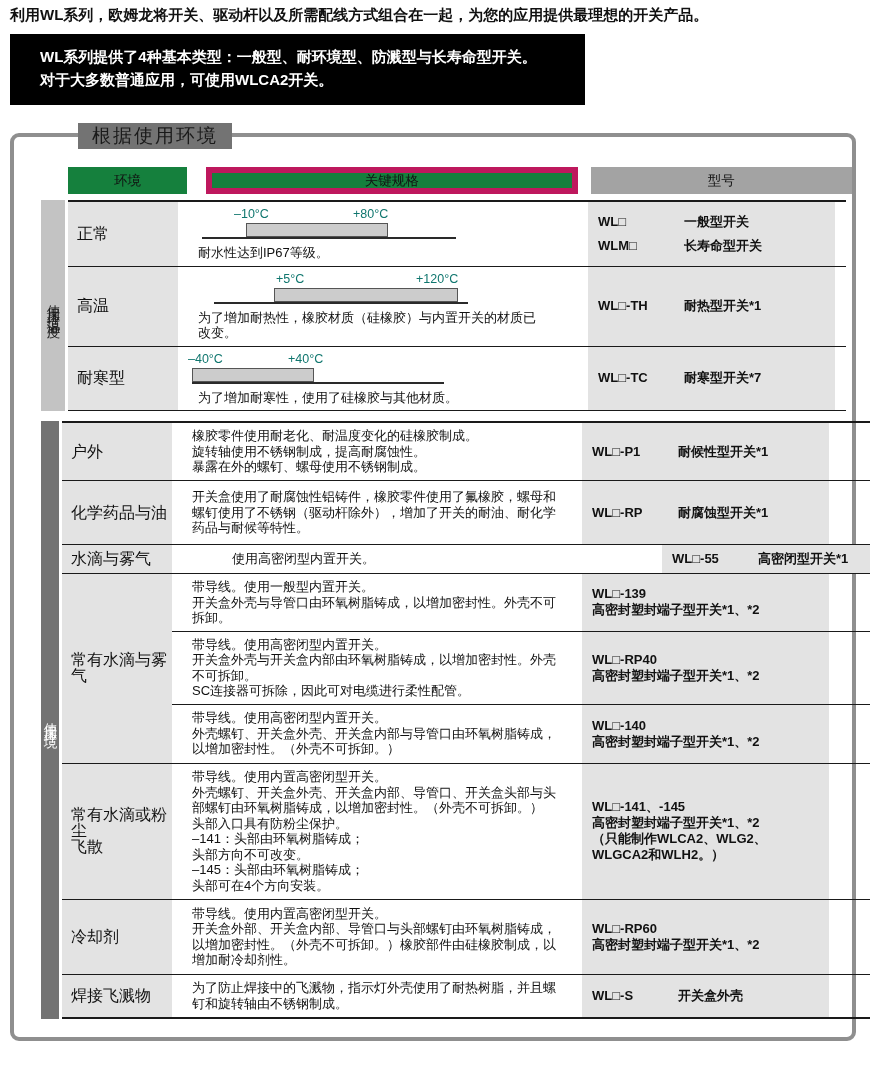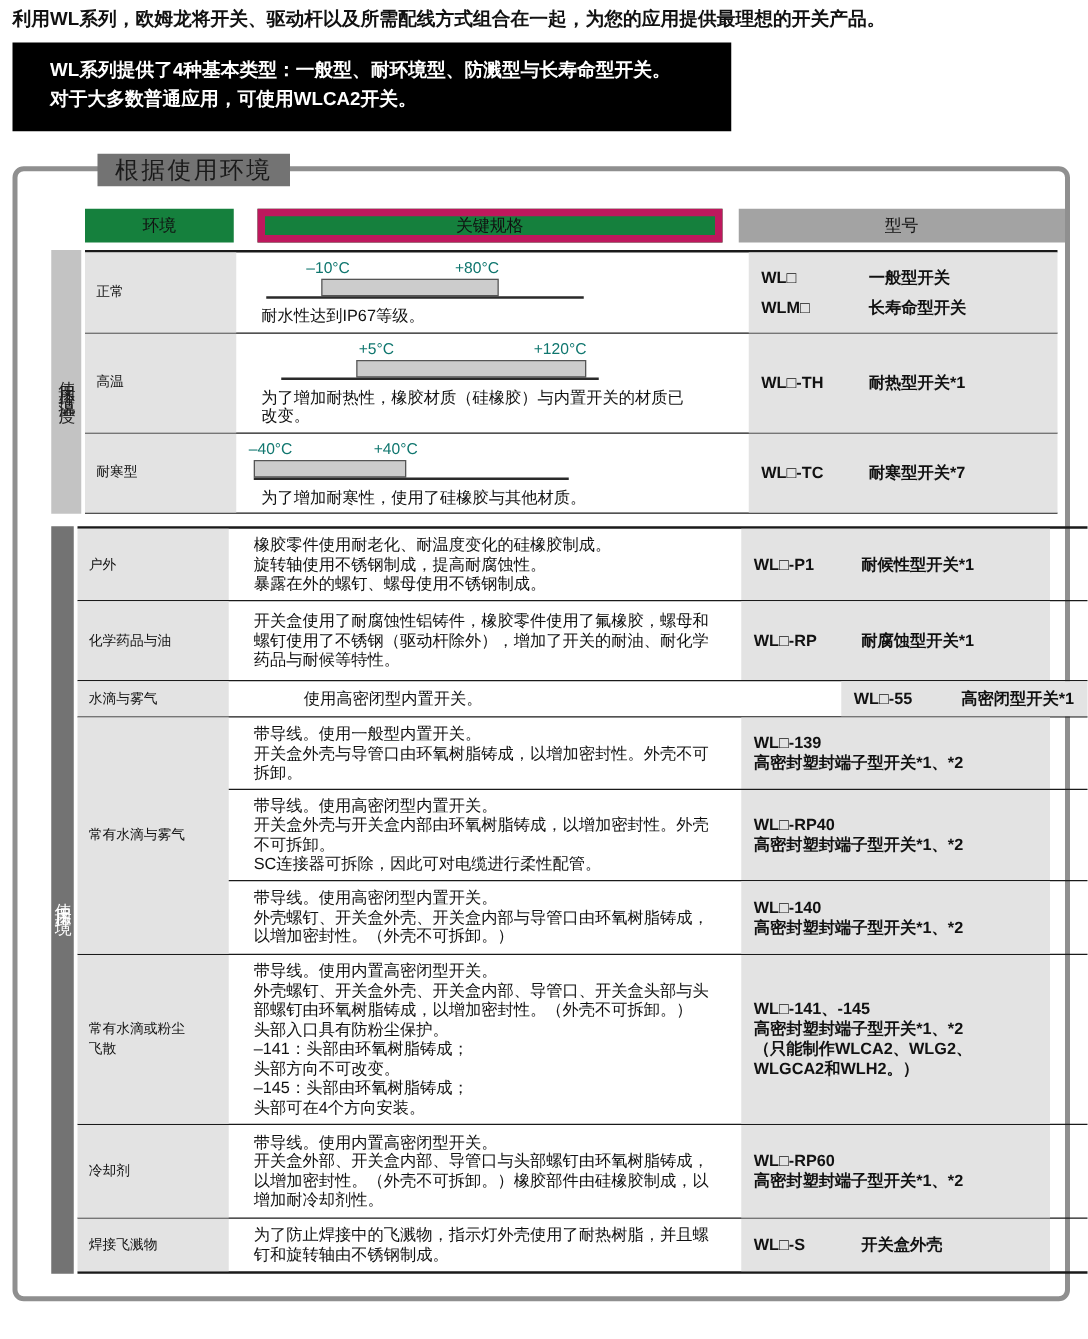--- a/index.html
+++ b/index.html
@@ -40,23 +40,23 @@
   .side-light{background:#c3c3c3;color:#1a1a1a;}
   .side-dark{background:#737373;color:#fff;}
   .side span{writing-mode:vertical-rl;text-orientation:upright;font-size:13.5px;letter-spacing:4px;}
 
   .rows{flex:1;margin-left:3px;border-top:2px solid #1a1a1a;}
   .rows-a{border-bottom:1px solid #1a1a1a;}
   .rows-b{border-bottom:2px solid #1a1a1a;}
   .row{display:flex;box-sizing:border-box;}
   .row + .row{border-top:1px solid #1a1a1a;}
   .row-label{
-    width:121px;box-sizing:border-box;background:#e3e3e3;flex-shrink:0;
+    width:110px;box-sizing:border-box;background:#e3e3e3;flex-shrink:0;
     display:flex;align-items:center;padding:4px 2px 4px 9px;
-    font-size:11px;line-height:16px;white-space:pre-line;
+    font-size:16px;line-height:16px;white-space:pre-line;
   }
   .row-spec{
     width:410px;box-sizing:border-box;flex-shrink:0;
     display:flex;flex-direction:column;justify-content:center;
     padding:5px 6px 5px 20px;font-size:13px;line-height:15.5px;white-space:pre-line;
   }
   .row-model{
     width:247px;box-sizing:border-box;background:#e3e3e3;flex-shrink:0;
     display:flex;flex-direction:column;justify-content:center;
     padding:4px 4px 4px 10px;font-size:13px;font-weight:bold;line-height:16px;

